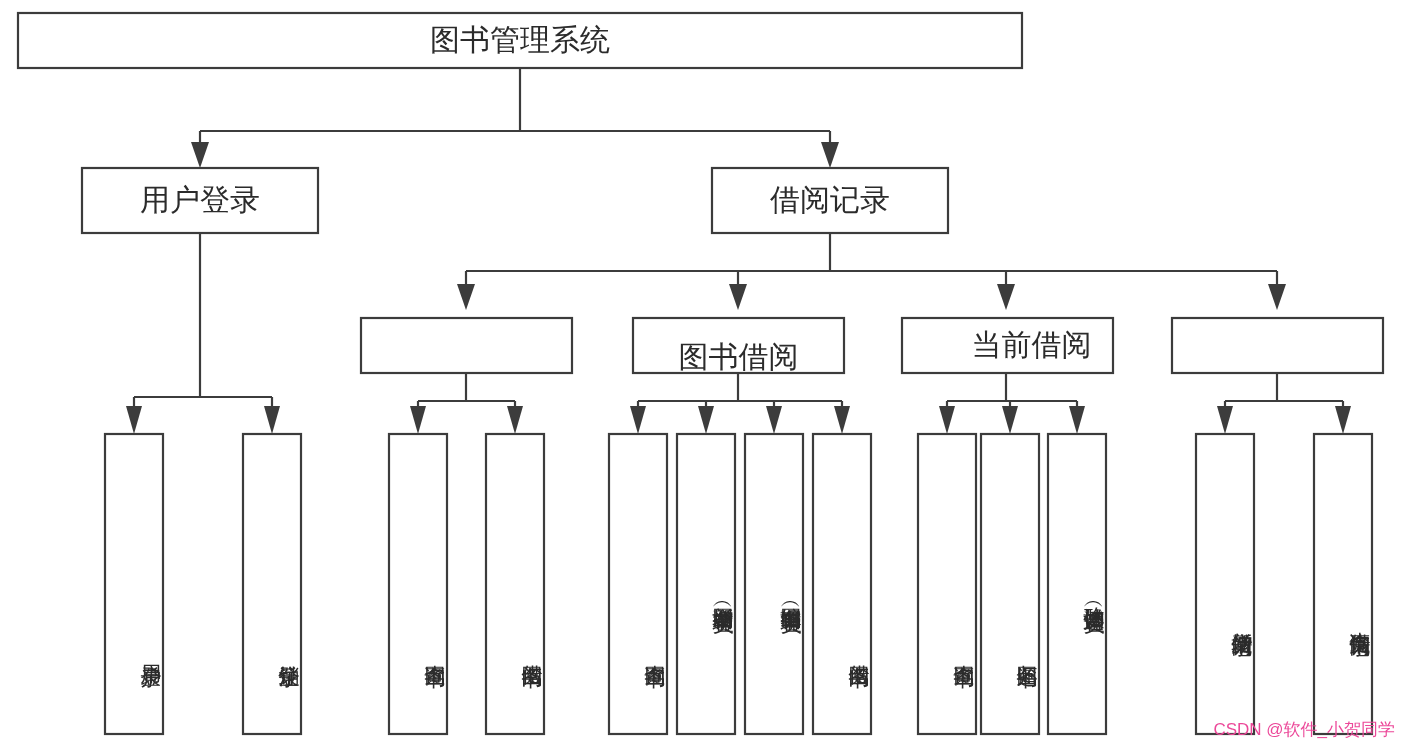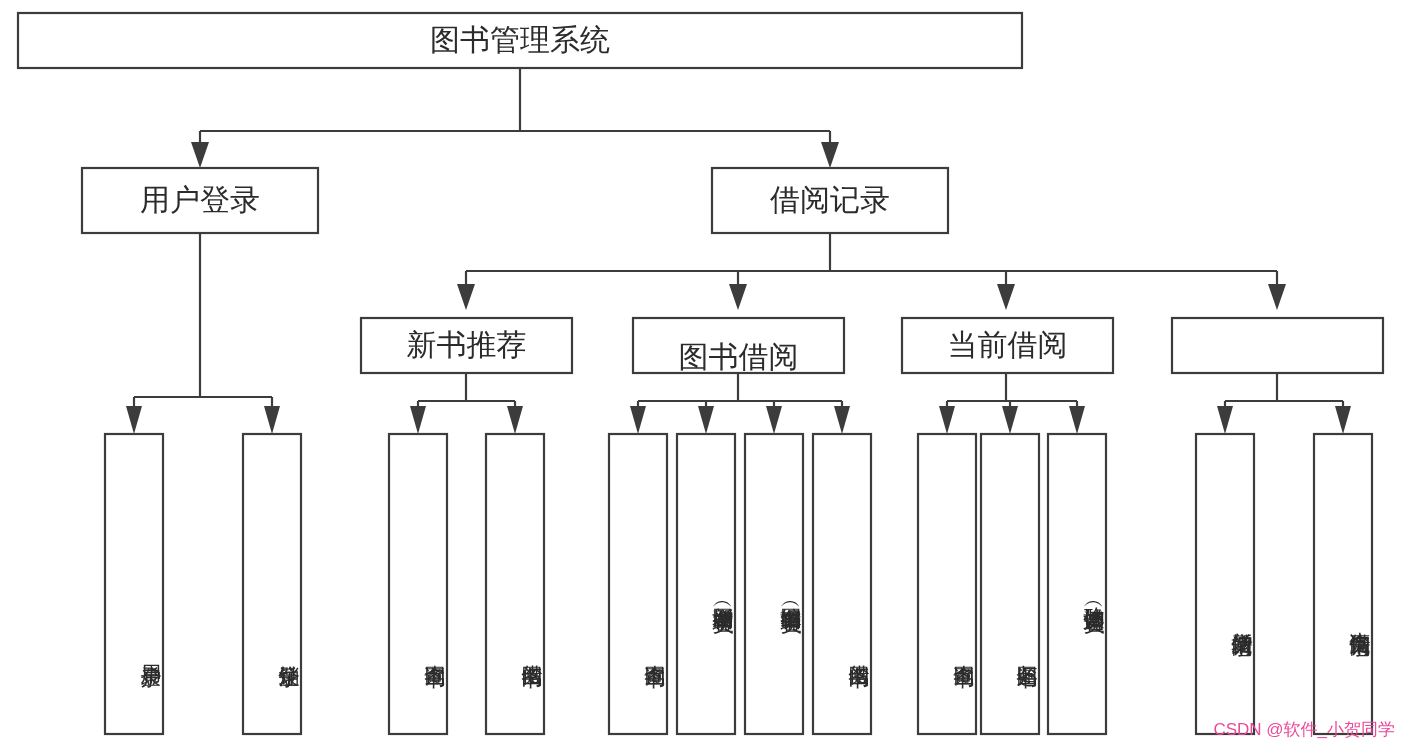--- a/index.html
+++ b/index.html
@@ -186,23 +186,22 @@
 
     <rect class="node-box" x="1196" y="434" width="58" height="300"></rect>
     <rect class="node-box" x="1314" y="434" width="58" height="300"></rect>
   </svg>
 
   <div class="hlabel" style="left:18px; top:13px; width:1004px; height:55px;">图书管理系统</div>
 
   <div class="hlabel" style="left:82px; top:168px; width:236px; height:65px;">用户登录</div>
   <div class="hlabel" style="left:712px; top:168px; width:236px; height:65px;">借阅记录</div>
 
-  <div class="hlabel" style="left:361px; top:318px; width:211px; height:55px;">新书推荐</div>
   <div class="hlabel" style="left:633px; top:330px; width:211px; height:55px;">图书借阅</div>
-  <div class="hlabel" style="left:902px; top:318px; width:211px; height:55px;">当前借阅</div>
+  <div class="hlabel" style="left:902px; top:318px; width:211px; height:55px;padding-left:24px;">当前借阅</div>
 
   <div class="vlabel" style="left:105px; top:434px; width:58px; height:300px; padding-top:66px;">用户登录</div>
   <div class="vlabel" style="left:243px; top:434px; width:58px; height:300px; padding-top:66px;">注销登录</div>
 
   <div class="vlabel" style="left:389px; top:434px; width:58px; height:300px; padding-top:66px;">查询图书</div>
   <div class="vlabel" style="left:486px; top:434px; width:58px; height:300px; padding-top:66px;">借阅图书</div>
 
   <div class="vlabel" style="left:609px; top:434px; width:58px; height:300px; padding-top:66px;">查询图书</div>
   <div class="vlabel" style="left:677px; top:434px; width:58px; height:300px; padding-top:10px;">新增图书（管理员）</div>
   <div class="vlabel" style="left:745px; top:434px; width:58px; height:300px; padding-top:10px;">编辑图书（管理员）</div>

